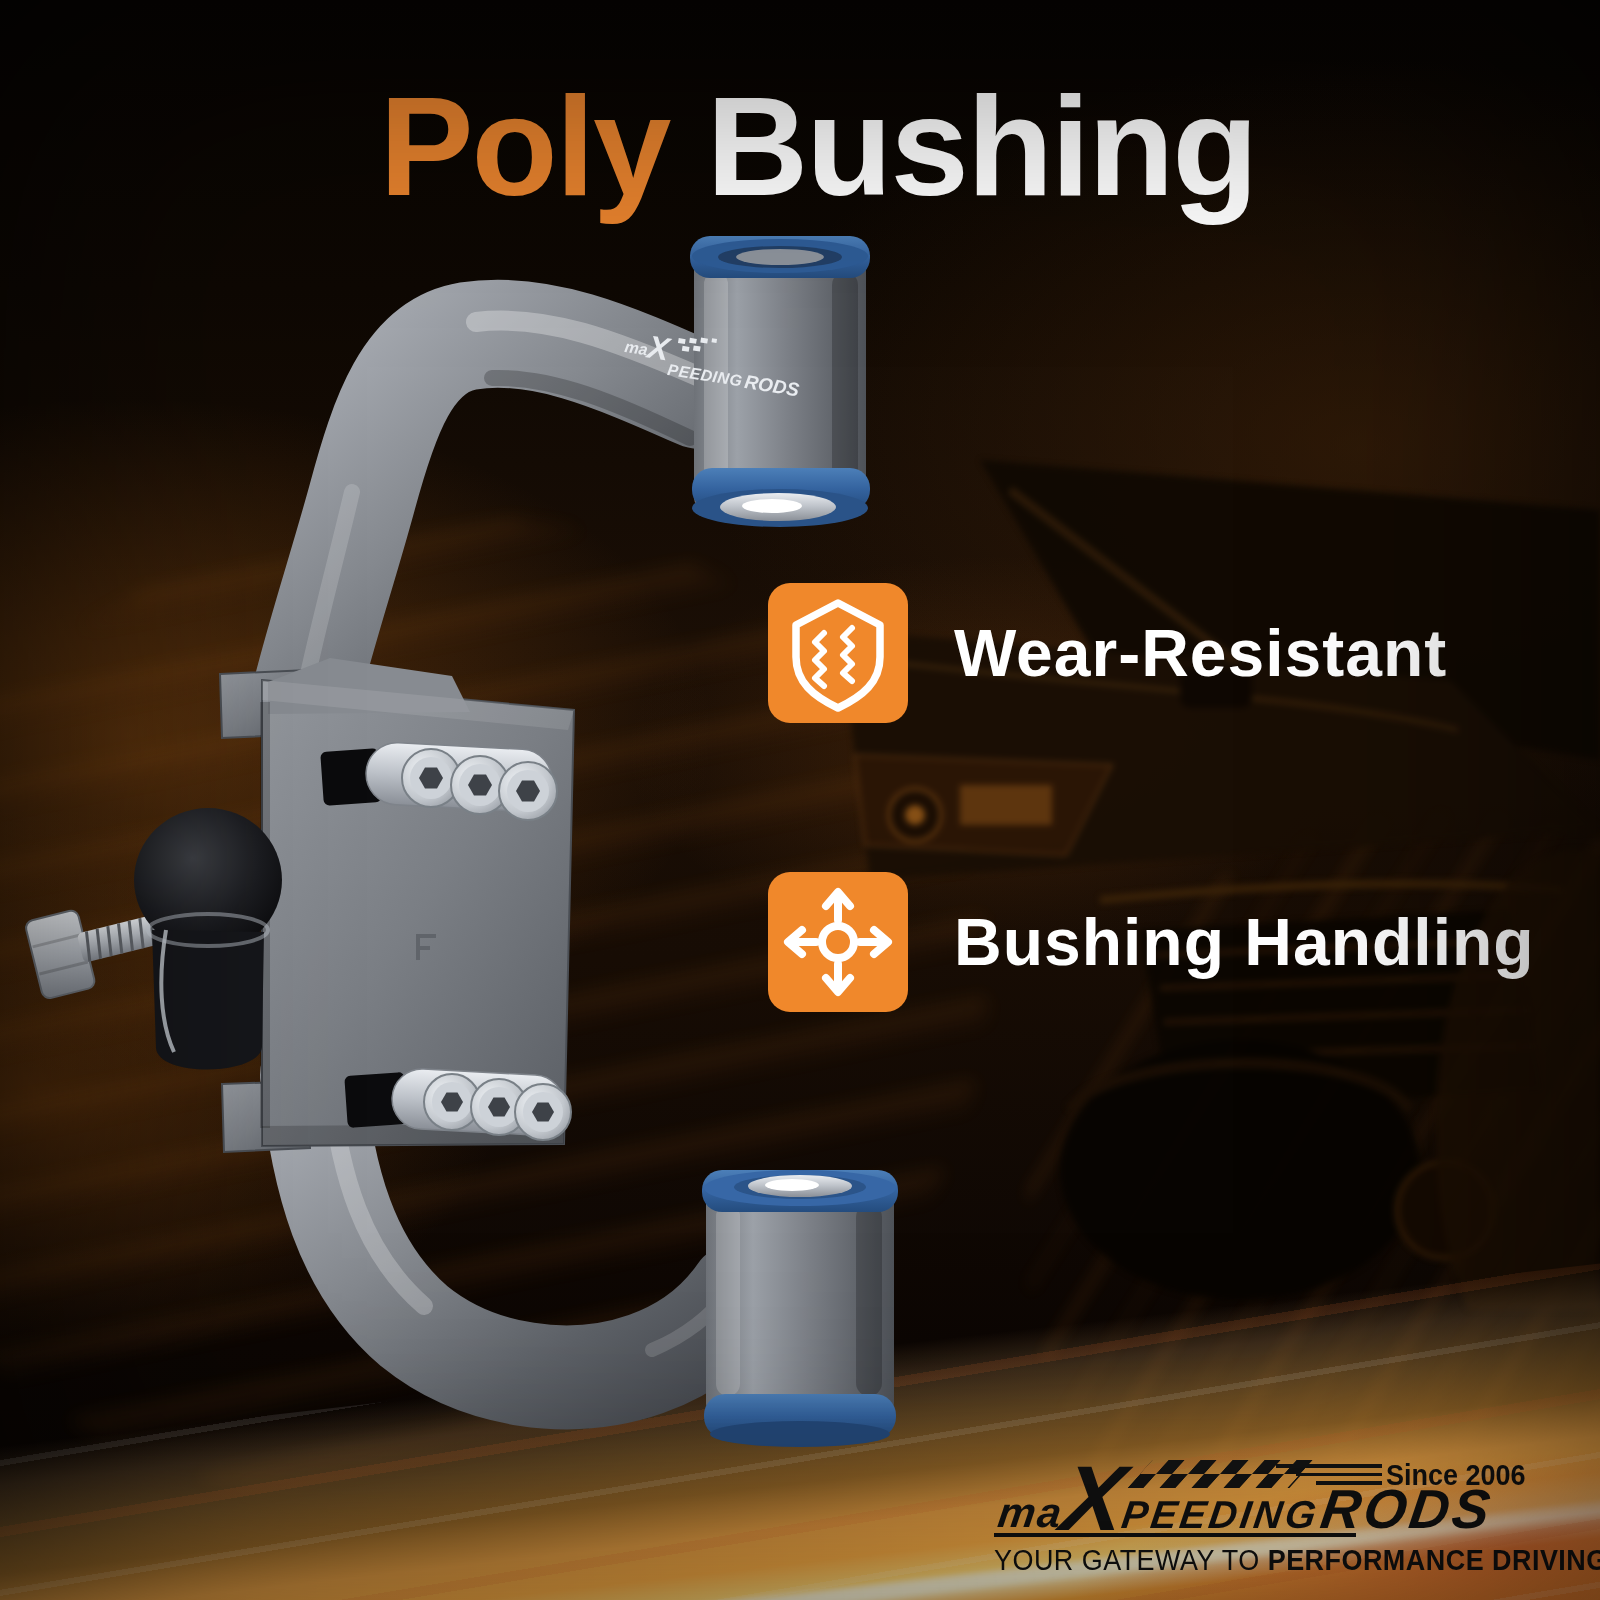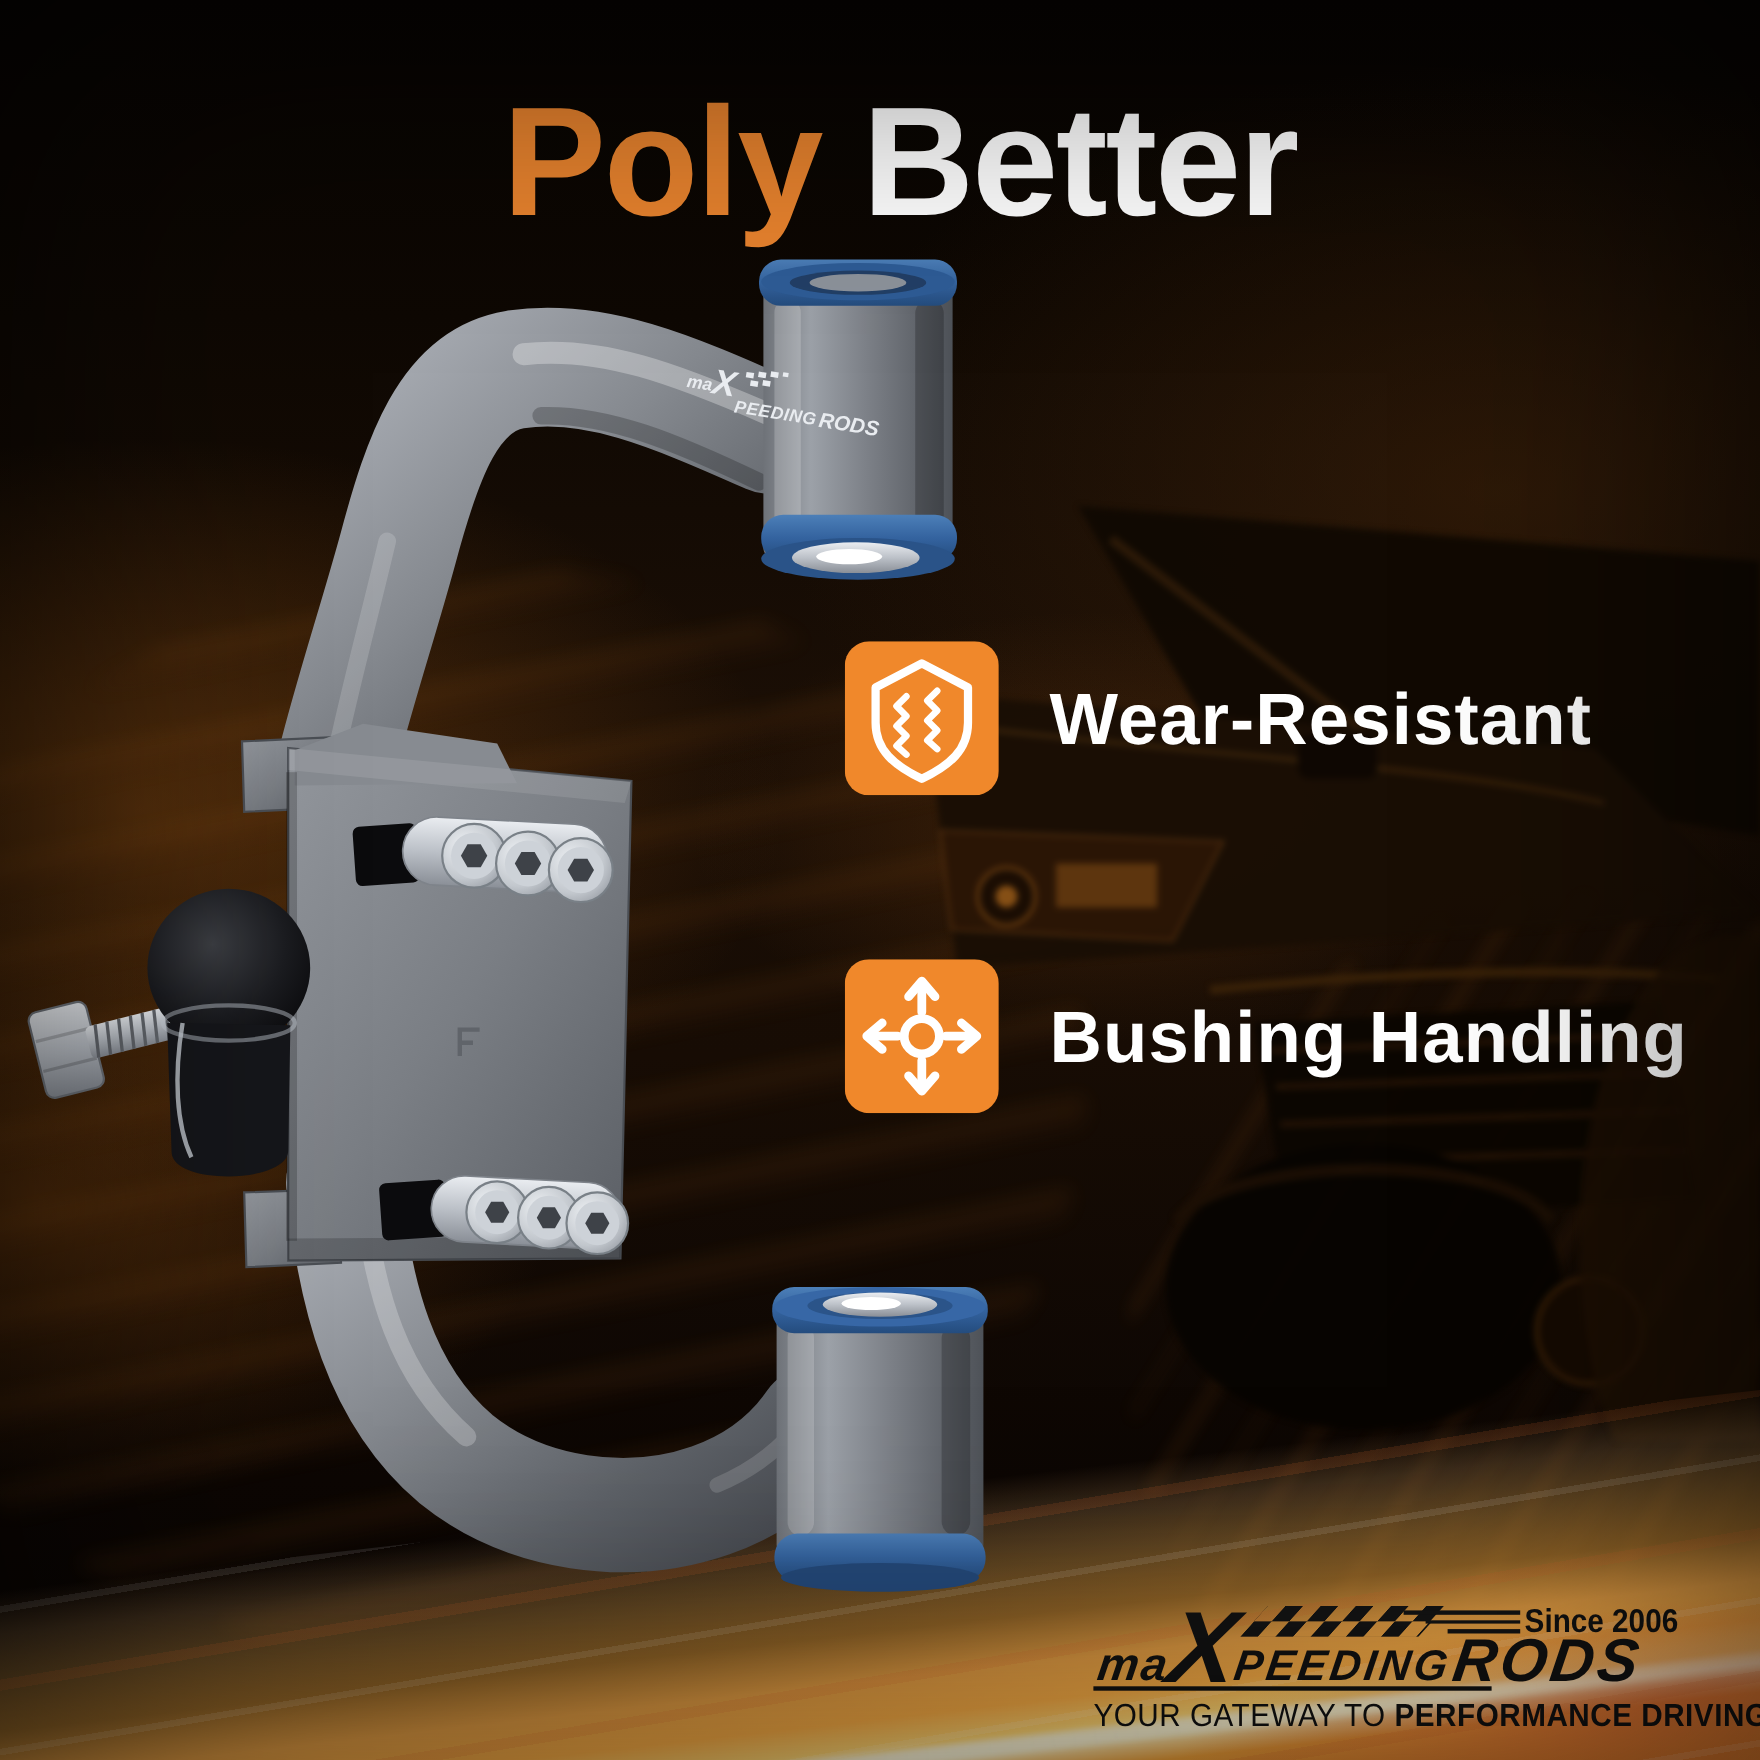--- a/index.html
+++ b/index.html
@@ -145,21 +145,21 @@
     <circle cx="635" cy="780" r="48" fill="#160B02" stroke="#331C06" stroke-width="5"></circle>
     <ellipse cx="765" cy="700" rx="140" ry="280" fill="#1E1004" opacity="0.8"></ellipse>
   </svg>
 
   <div class="band">
     <div class="band-glow"></div>
   </div>
 
   <div class="title">
     <span class="accent">Poly</span>
-    <span class="rest">Better</span>
+    <span class="rest">Bushing</span>
   </div>
 
   <div class="product">
     <svg viewBox="0 0 920 1240" aria-hidden="true">
       <defs>
         <linearGradient id="gTube" x1="0" y1="0" x2="1" y2="1">
           <stop offset="0" stop-color="#ABAFB6"></stop>
             <stop offset="0.4" stop-color="#85898F"></stop>
           <stop offset="0.75" stop-color="#5E6268"></stop>
             <stop offset="1" stop-color="#474A50"></stop>

